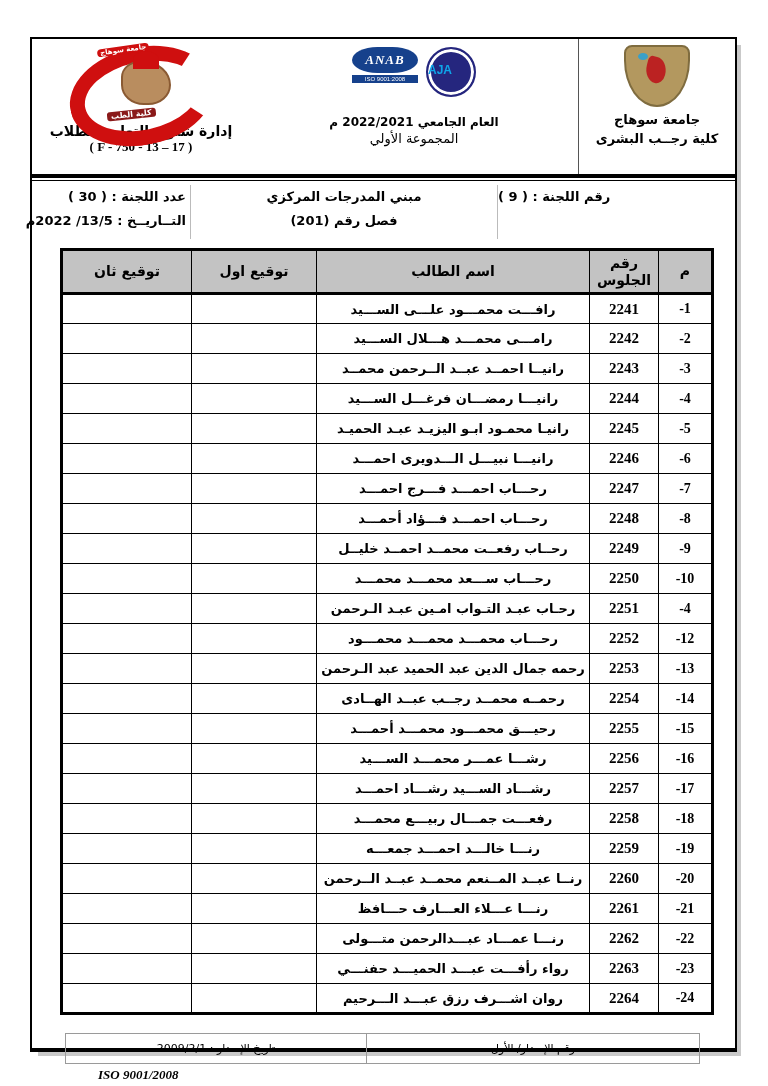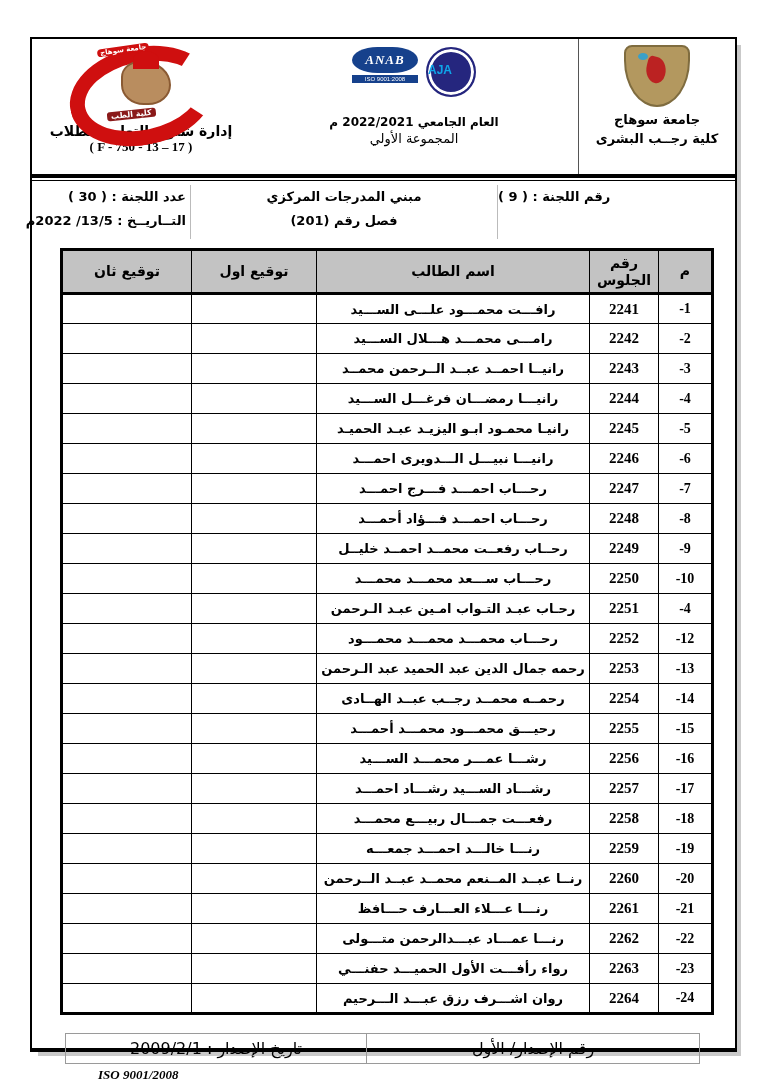--- a/index.html
+++ b/index.html
@@ -59,21 +59,21 @@
   table.main th,table.main td{border:1px solid #000;padding:0;}
   table.main thead tr{background:#c3c3c3;height:44px;}
   table.main thead th{font-size:14px;font-weight:bold;line-height:1.15;border-bottom:3px solid #000;}
   th.h-seat{font-size:13px;}
   tbody tr{height:30px;}
   td.c-serial{direction:ltr;text-align:center;font:bold 14px "Liberation Serif",serif;}
   td.c-seat{text-align:center;font:bold 15px "Liberation Serif",serif;}
   td.c-name{text-align:center;padding-right:7px;font-size:13px;font-weight:bold;white-space:nowrap;overflow:hidden;}
   
   table.foot{border-collapse:collapse;margin:18px 35px 0 33px;width:635px;direction:rtl;}
-  table.foot td{border:1px solid #9a9a9a;height:21px;font-size:16px;text-align:center;}
+  table.foot td{border:1px solid #9a9a9a;height:21px;font-size:11px;text-align:center;}
   td.f-no{width:330px;}
   .iso{margin:3px 0 0 66px;font:italic bold 13px "Liberation Serif",serif;}
 </style>
 </head>
 <body>
 
 <div class="page">
 
   <div class="topsec">
 
@@ -291,21 +291,21 @@
         <tr>
           <td class="c-serial">-22</td>
           <td class="c-seat">2262</td>
           <td class="c-name">رنـــا عمـــاد عبـــدالرحمن متـــولى</td>
           <td class="c-sig"></td>
           <td class="c-sig"></td>
         </tr>
         <tr>
           <td class="c-serial">-23</td>
           <td class="c-seat">2263</td>
-          <td class="c-name">رواء رأفـــت الأول الحميـــد حفنـــي</td>
+          <td class="c-name">رواء رأفـــت عبـــد الحميـــد حفنـــي</td>
           <td class="c-sig"></td>
           <td class="c-sig"></td>
         </tr>
         <tr>
           <td class="c-serial">-24</td>
           <td class="c-seat">2264</td>
           <td class="c-name">روان اشـــرف رزق عبـــد الـــرحيم</td>
           <td class="c-sig"></td>
           <td class="c-sig"></td>
         </tr>

